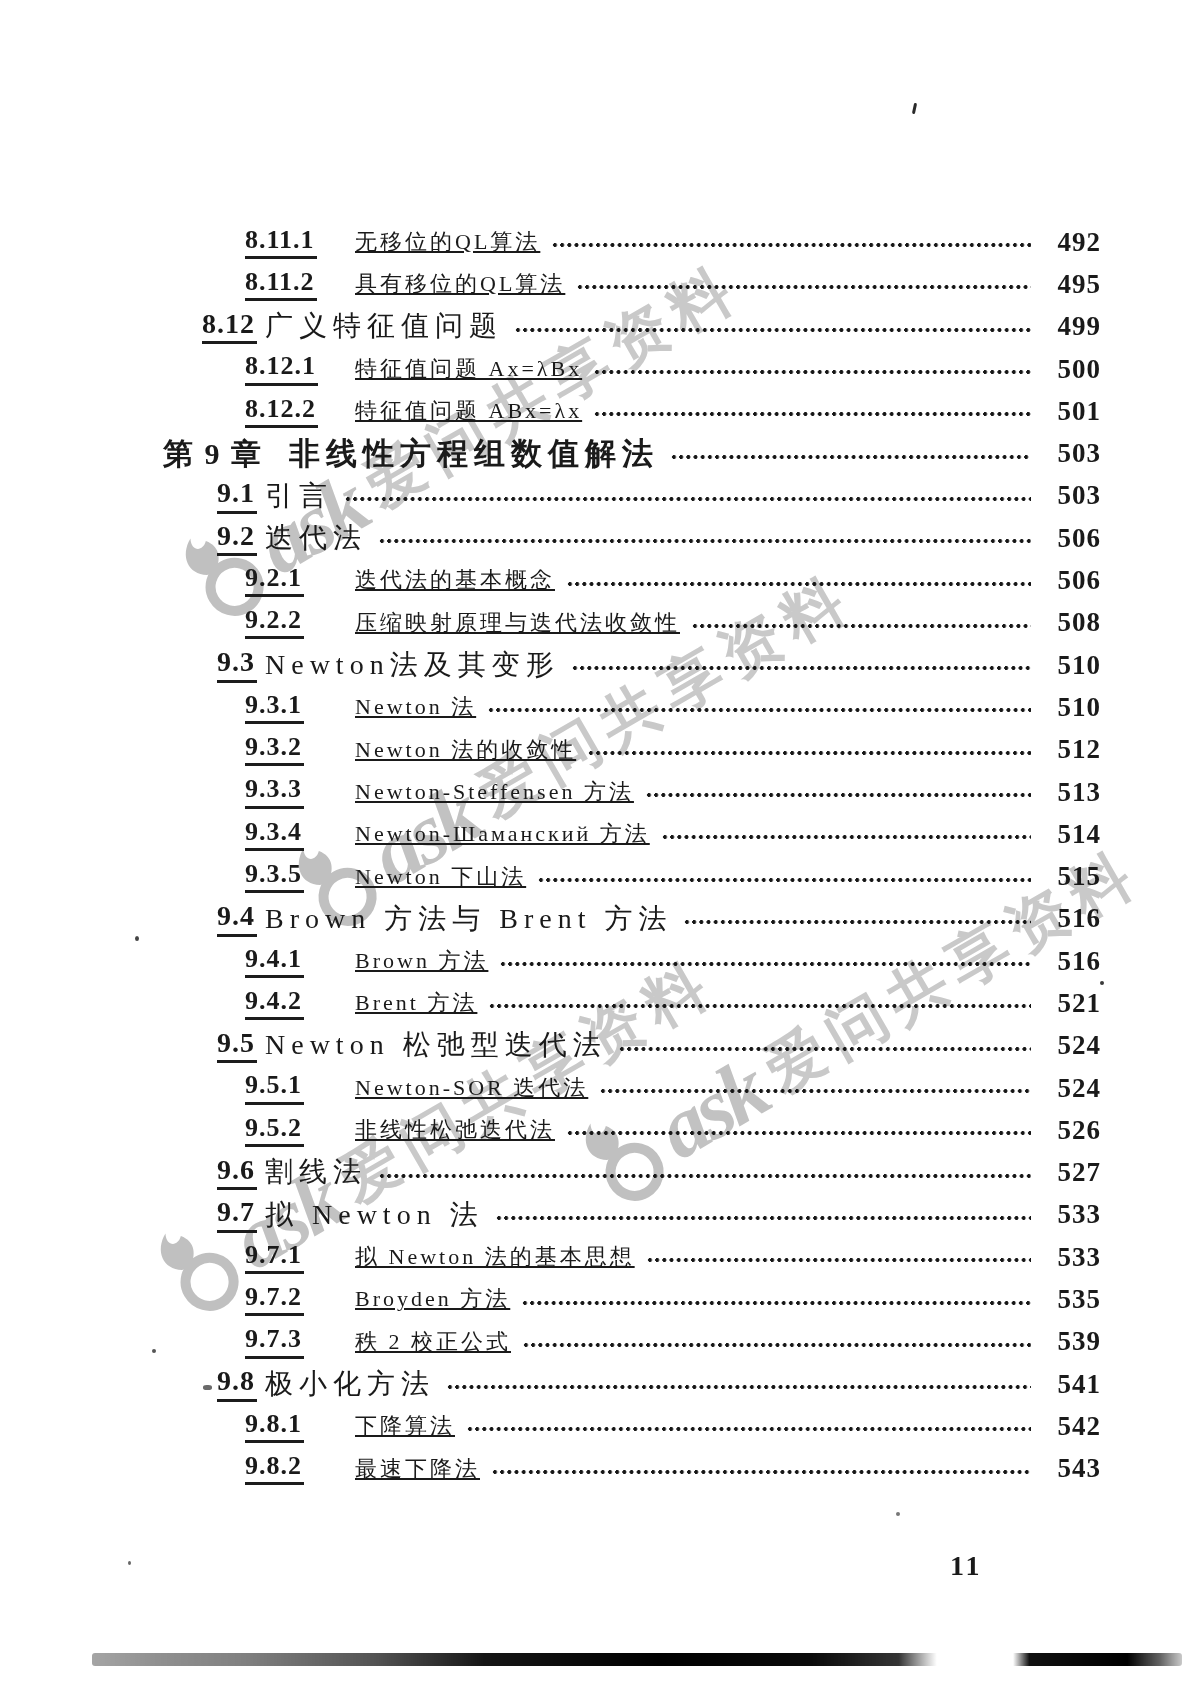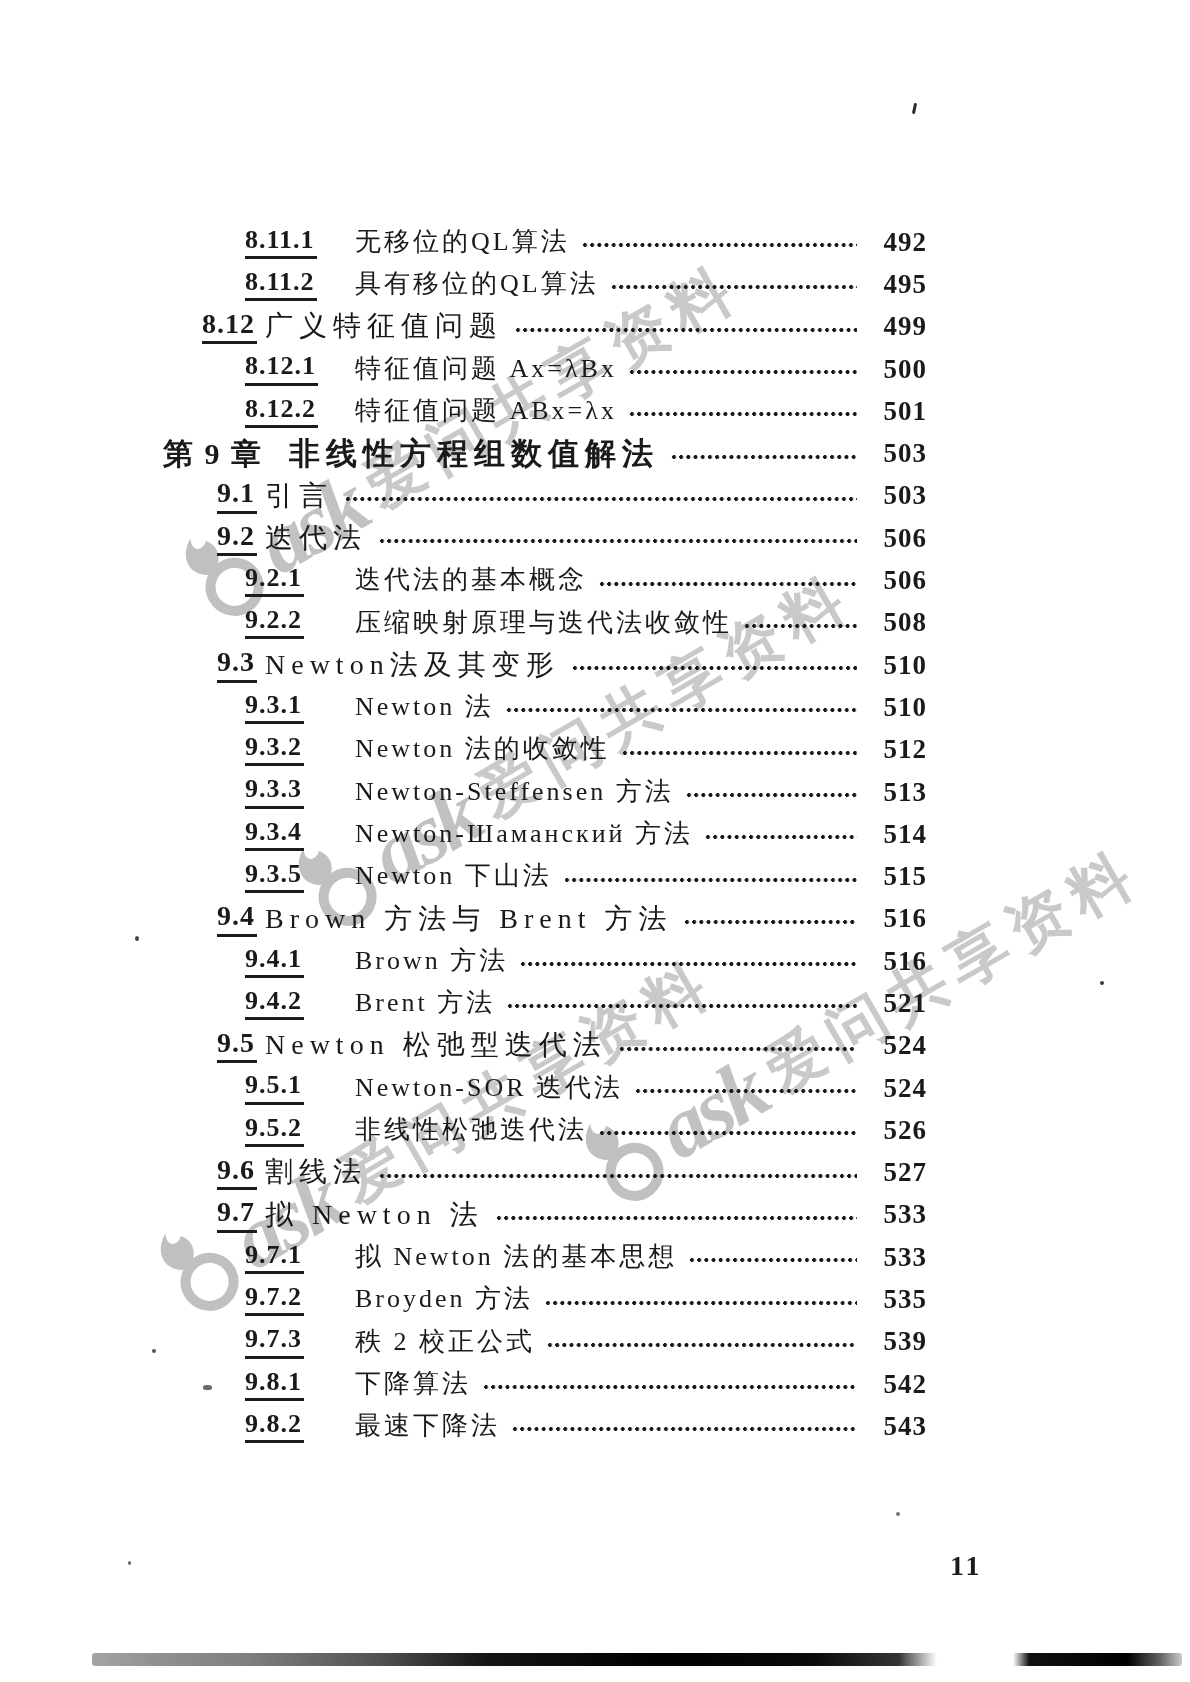--- a/index.html
+++ b/index.html
@@ -65,32 +65,31 @@
     height:6px;
     margin:0 6px 0 12px;
     transform:translateY(3px);
     background-image:radial-gradient(circle at 3px 3px,#161616 1.7px,rgba(0,0,0,0) 2.2px);
     background-size:7.2px 6px;
     background-repeat:repeat-x;
   }
   .toc-row .pagenum{
     flex:0 0 auto;
     width:64px;
-    margin-right:174px;
     text-align:right;
     font-size:27px;
     font-weight:600;
     letter-spacing:1px;
     line-height:1;
   }
   
   .lvl-subsub{padding-left:245px;}
   .lvl-subsub .num-wrap{min-width:102px;}
   .lvl-subsub .num{font-size:26px;}
-  .lvl-subsub .title{font-size:26px;letter-spacing:3px;}
+  .lvl-subsub .title{font-size:22px;letter-spacing:3px;text-decoration:underline;}
   
   .lvl-section{padding-left:183px;}
   .lvl-section .num-wrap{min-width:74px;text-align:right;}
   .lvl-section .num{font-size:28px;}
   .lvl-section .title{font-size:28px;letter-spacing:6px;}
   
   .lvl-chapter{padding-left:163px;}
   .lvl-chapter .num-wrap{min-width:114px;}
   .lvl-chapter .num{font-size:30px;border-bottom:none;padding-bottom:0;letter-spacing:2px;}
   .lvl-chapter .title{font-size:31px;font-weight:bold;letter-spacing:6px;margin-left:12px;}
@@ -315,20 +314,26 @@
       <span class="title">Broyden 方法</span>
       <span class="dots"></span>
       <span class="pagenum">535</span>
     </div>
     <div class="toc-row lvl-subsub">
       <span class="num-wrap"><span class="num">9.7.3</span></span>
       <span class="title">秩 2 校正公式</span>
       <span class="dots"></span>
       <span class="pagenum">539</span>
     </div>
+    <div class="toc-row lvl-section">
+      <span class="num-wrap"><span class="num">9.8</span></span>
+      <span class="title">极小化方法</span>
+      <span class="dots"></span>
+      <span class="pagenum">541</span>
+    </div>
     <div class="toc-row lvl-subsub">
       <span class="num-wrap"><span class="num">9.8.1</span></span>
       <span class="title">下降算法</span>
       <span class="dots"></span>
       <span class="pagenum">542</span>
     </div>
     <div class="toc-row lvl-subsub">
       <span class="num-wrap"><span class="num">9.8.2</span></span>
       <span class="title">最速下降法</span>
       <span class="dots"></span>

